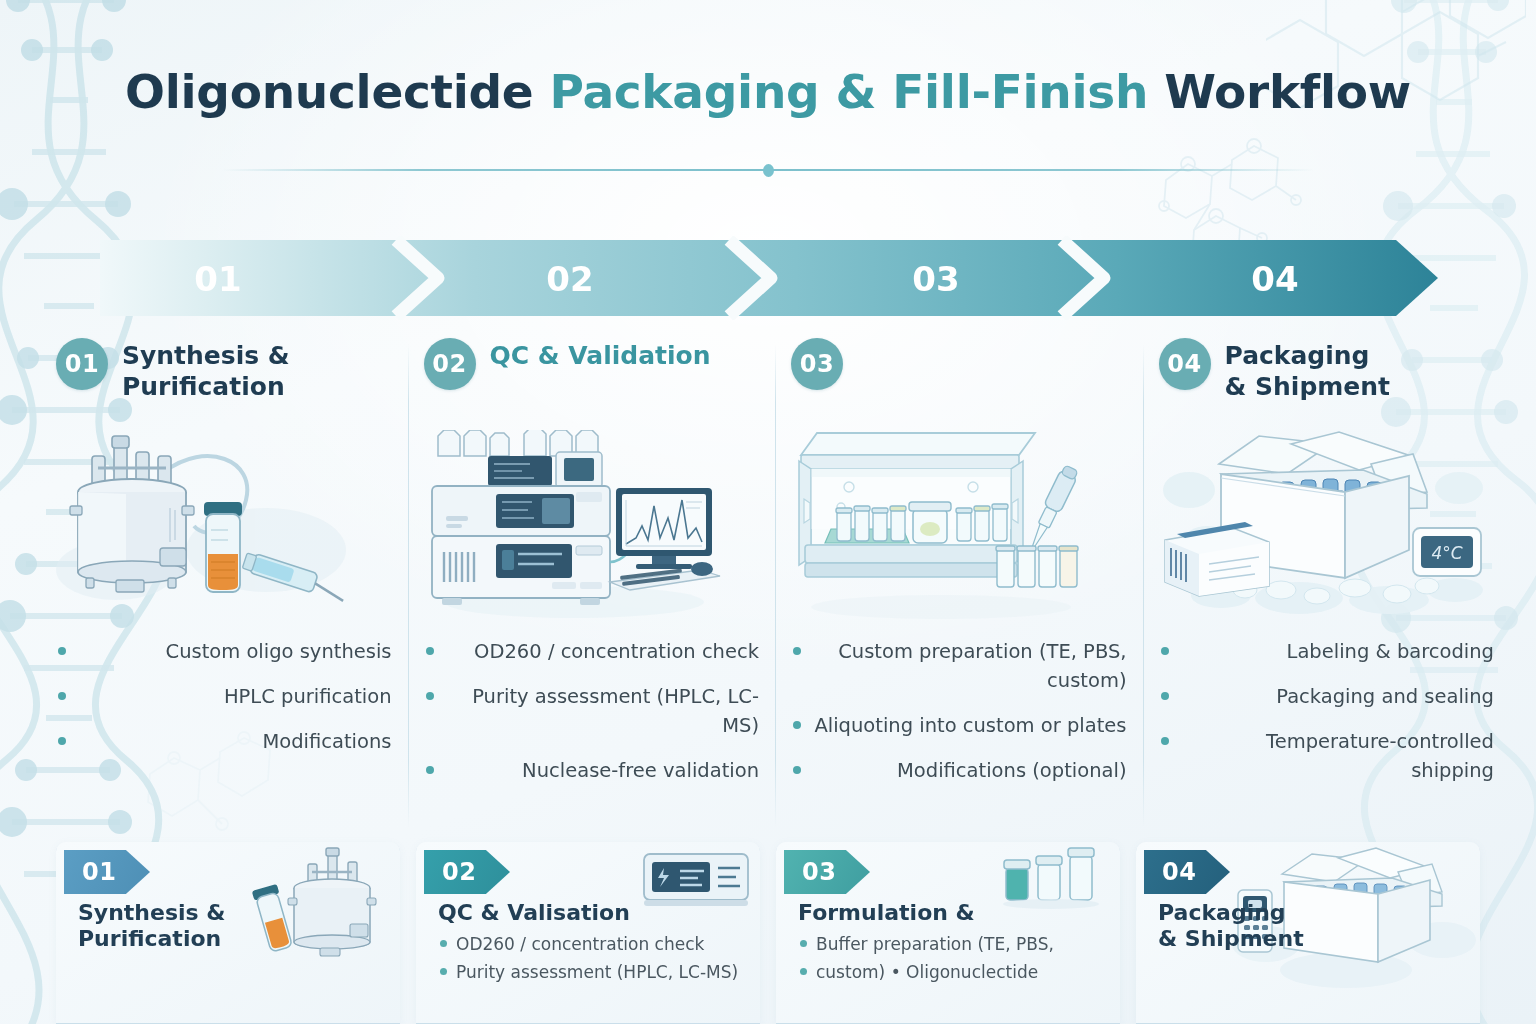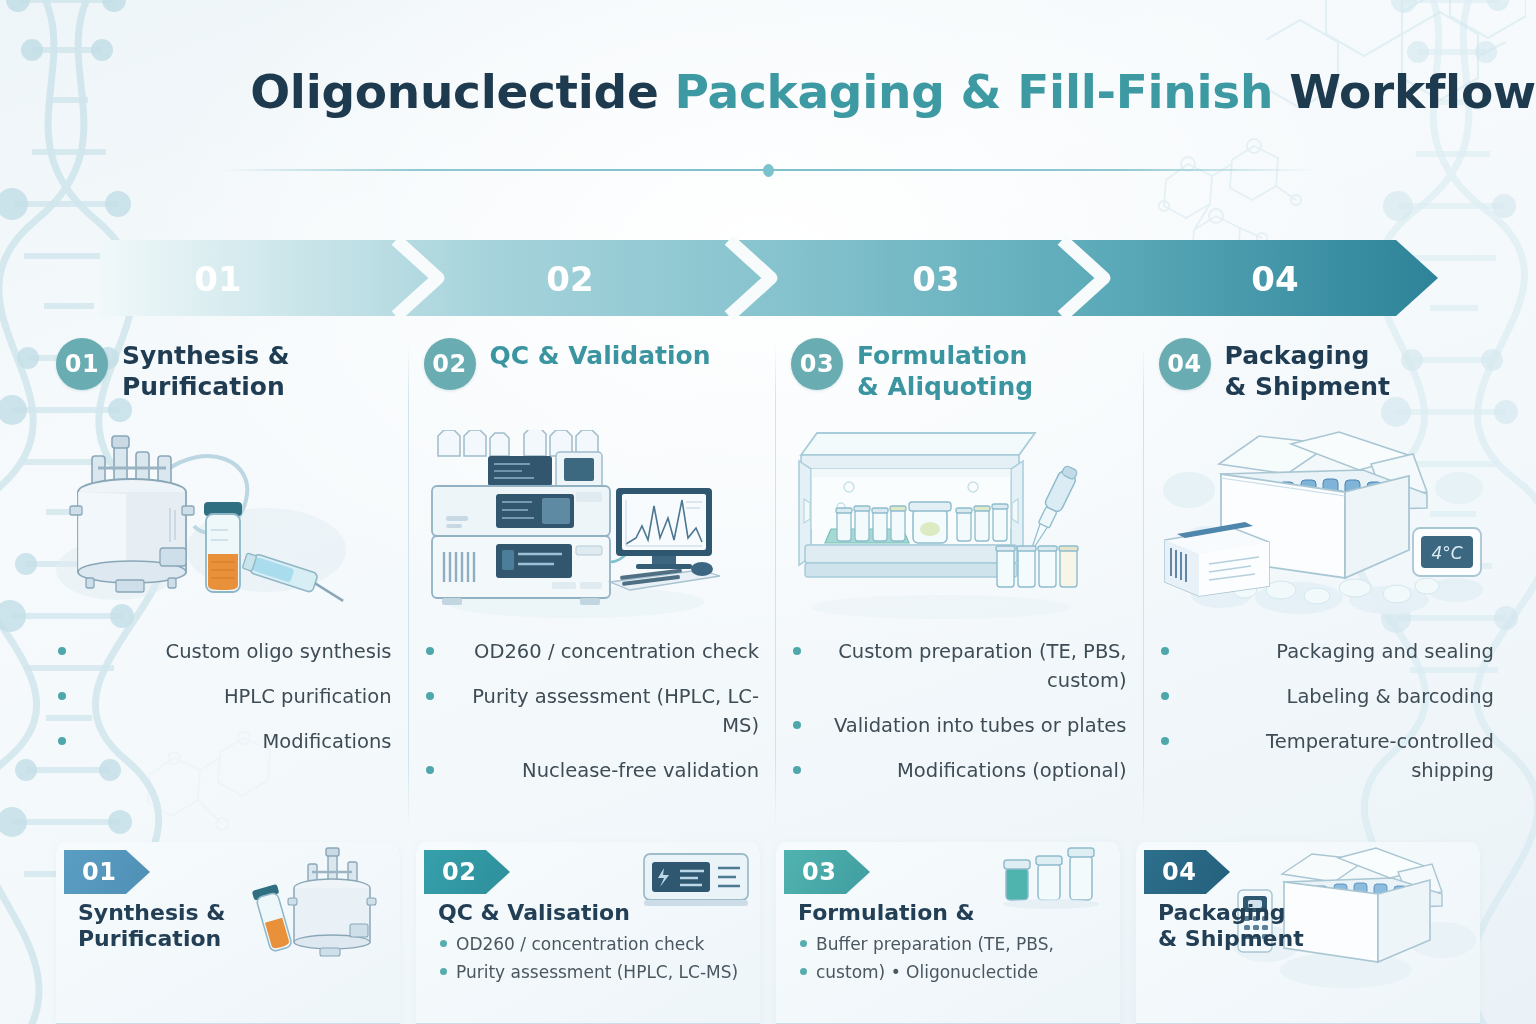--- a/index.html
+++ b/index.html
@@ -17,21 +17,21 @@
 
   
   .wm{position:absolute;pointer-events:none;}
   .helix-l{left:-34px;top:-30px;width:230px;height:1080px;opacity:.55;}
   .helix-r{right:-40px;top:-40px;width:250px;height:1080px;opacity:.42;}
   .hex-tr{right:10px;top:-18px;width:260px;height:210px;opacity:.5;}
   .mol-tr{right:170px;top:120px;width:230px;height:180px;opacity:.45;}
   .mol-bl{left:110px;bottom:120px;width:220px;height:200px;opacity:.22;}
 
   
-  .title-wrap{position:absolute;left:0;right:0;top:66px;text-align:right;}
+  .title-wrap{position:absolute;left:0;right:0;top:66px;text-align:center;}
   .title{
     font-size:47px;font-weight:700;letter-spacing:-.3px;line-height:1.12;
     font-family:"DejaVu Sans","Liberation Sans",sans-serif;
   }
   .t-dark{color:#1e3a4f;}
   .t-teal{color:#3d9aa3;}
   .divider{
     position:absolute;left:222px;right:222px;top:164px;height:12px;
   }
   .divider .line{
@@ -466,24 +466,20 @@
       <ul class="bullets">
         <li>OD260 / concentration check</li>
         <li>Purity assessment (HPLC, LC-MS)</li>
         <li>Nuclease-free validation</li>
       </ul>
     </div>
 
     <div class="col">
       <div class="head">
         <div class="badge">03</div>
-        <div class="htitle c-teal">
-          <div>Formulation</div>
-          <div>&amp; Aliquoting</div>
-        </div>
       </div>
       <div class="art">
         <svg width="300" height="195" viewBox="0 0 300 195">
           <g opacity=".4" fill="#e6f1f6">
               <ellipse cx="150" cy="182" rx="130" ry="12"></ellipse>
             </g>
 
           <path d="M10,30 L228,30 L244,8 L26,8 Z" fill="#f3fafc" stroke="#a8ccd9" stroke-width="1.8"></path>
           <rect x="10" y="30" width="218" height="14" rx="2" fill="#e4f0f5" stroke="#a8ccd9" stroke-width="1.6"></rect>
 
@@ -547,21 +543,21 @@
               <rect x="226" y="121" width="19" height="5" rx="2" fill="#dceaf1"></rect>
             <rect x="248" y="124" width="17" height="38" rx="3" fill="#f4fbfc"></rect>
               <rect x="247" y="121" width="19" height="5" rx="2" fill="#dceaf1"></rect>
             <rect x="269" y="124" width="17" height="38" rx="3" fill="#f7f4e8"></rect>
               <rect x="268" y="121" width="19" height="5" rx="2" fill="#e6e4cc"></rect>
           </g>
         </svg>
       </div>
       <ul class="bullets">
         <li>Custom preparation (TE, PBS, custom)</li>
-        <li>Validation into tubes or plates</li>
+        <li>Aliquoting into custom or plates</li>
         <li>Modifications (optional)</li>
       </ul>
     </div>
 
     <div class="col">
       <div class="head">
         <div class="badge">04</div>
         <div class="htitle c-navy">
           <div>Packaging</div>
           <div>&amp; Shipment</div>
@@ -635,22 +631,22 @@
               <line x1="50" y1="142" x2="92" y2="136"></line>
               <line x1="50" y1="150" x2="96" y2="144"></line>
             </g>
 
           <rect x="254" y="98" width="68" height="48" rx="7" fill="#fbfdfe" stroke="#a9c6d3" stroke-width="1.8"></rect>
           <rect x="262" y="106" width="52" height="32" rx="4" fill="#3b6781"></rect>
           <text x="288" y="129" text-anchor="middle" fill="#dceaf2" font-family="DejaVu Sans, Liberation Sans, sans-serif" font-size="17" font-style="italic">4°C</text>
         </svg>
       </div>
       <ul class="bullets">
+        <li>Labeling &amp; barcoding</li>
         <li>Packaging and sealing</li>
-        <li>Labeling &amp; barcoding</li>
         <li>Temperature-controlled shipping</li>
       </ul>
     </div>
   </div>
 
   <div class="cards">
 
     <div class="card">
       <div class="ribbon rb1">01</div>
       <svg class="card-art" width="150" height="120" viewBox="0 0 150 120">

